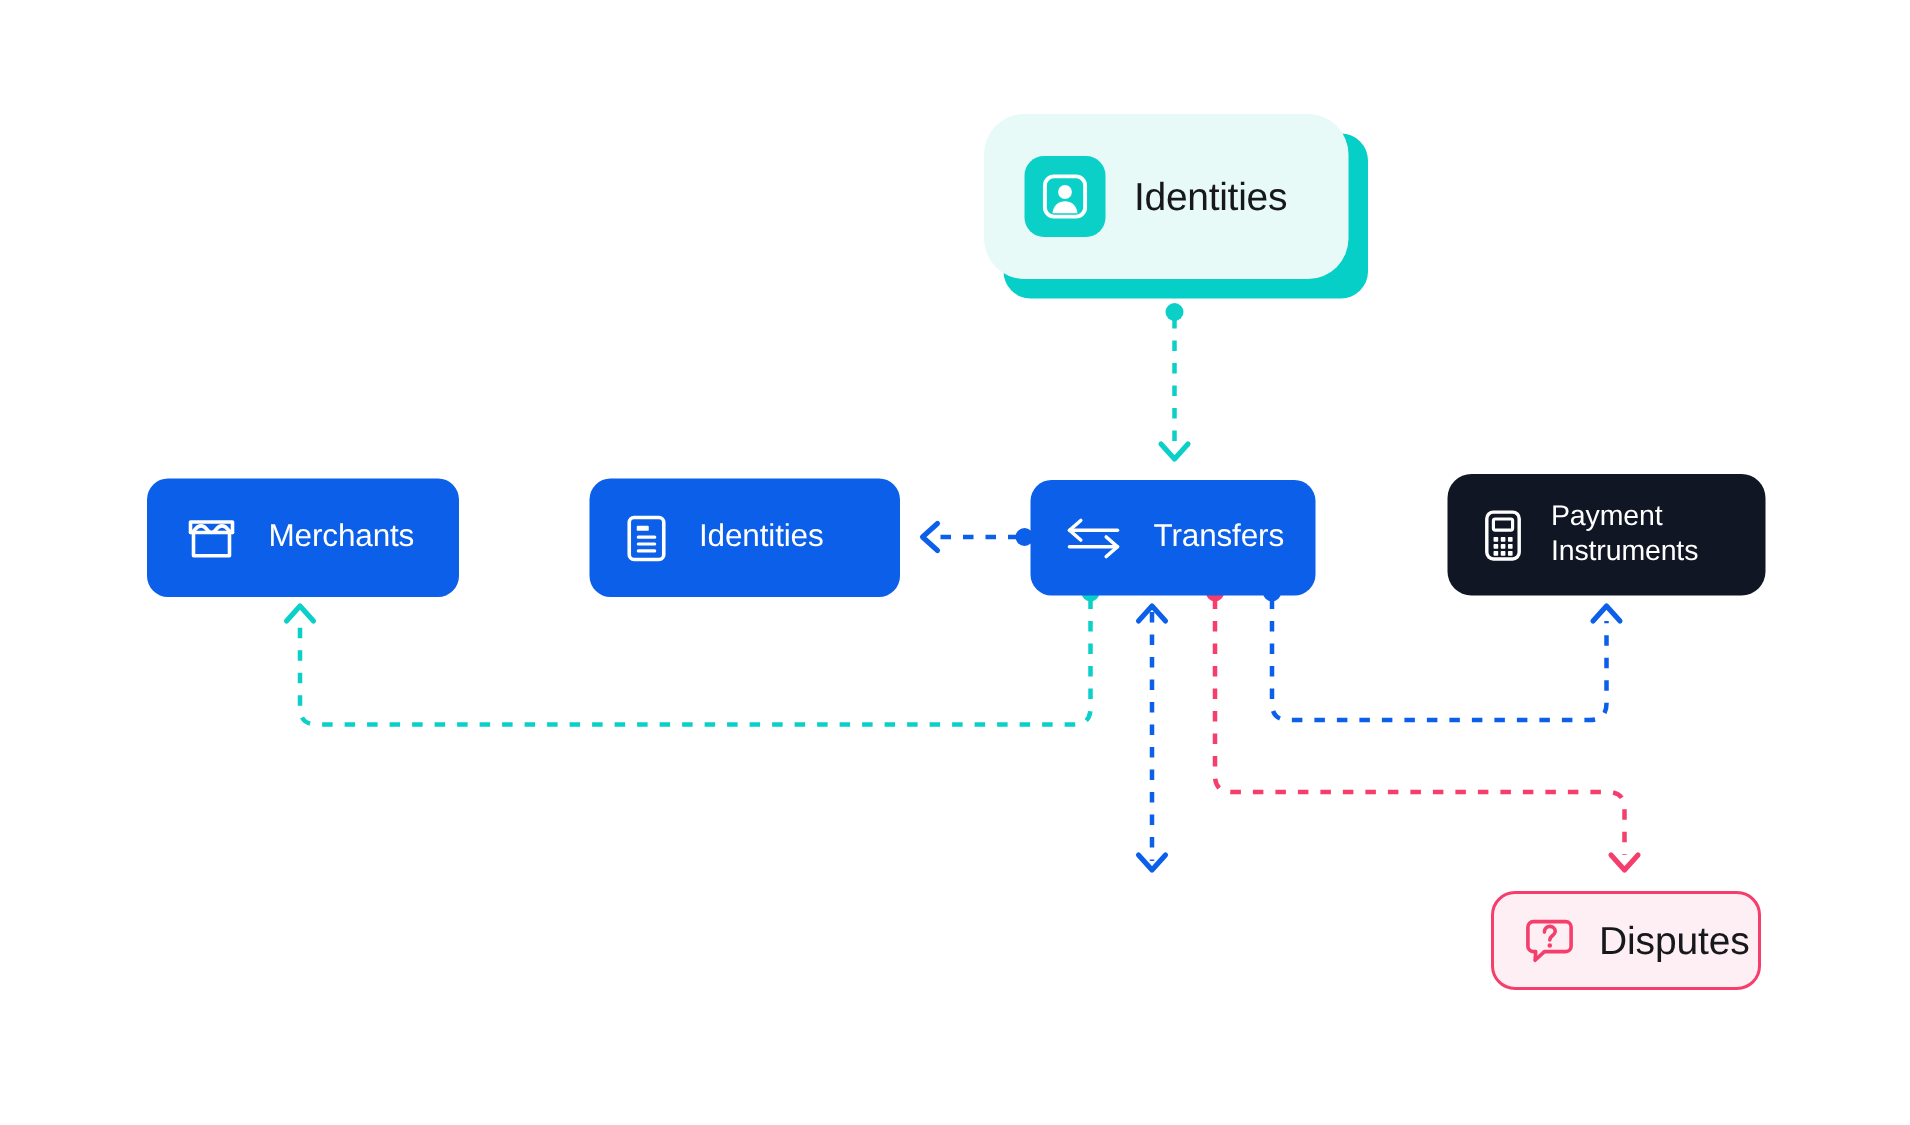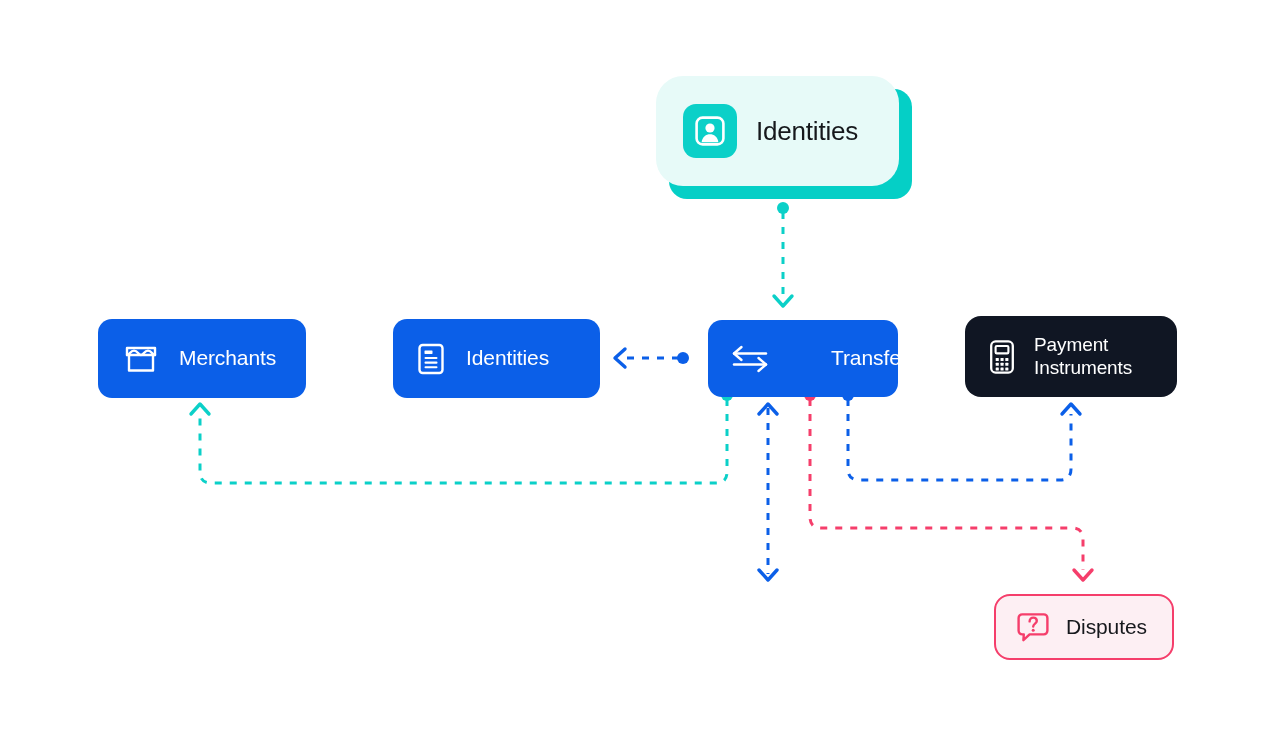--- a/index.html
+++ b/index.html
@@ -90,24 +90,23 @@
     left: 98px; top: 319px;
     width: 208px; height: 79px;
     padding-left: 25px;
   }
   #settlements {
     left: 393px; top: 319px;
     width: 207px; height: 79px;
     padding-left: 23px;
   }
   #transfers {
-    left: 708px; top: 320px;
+    left: 687px; top: 320px;
     width: 190px; height: 77px;
     padding-left: 22px;
-    gap: 41px;
   }
   #authorizations {
     left: 656px; top: 594px;
     width: 224px; height: 66px;
     padding-left: 23px;
   }
   #authorizations .node-label { margin-left: 16px; }
 
   
   #payment-instruments {
@@ -129,21 +128,21 @@
     left: 994px; top: 594px;
     width: 180px; height: 66px;
     background: #FDEFF3;
     border: 2px solid #F8days;
     border: 2px solid #F53E6B;
     border-radius: 16px;
     padding-left: 20px;
   }
   #disputes .node-label {
     color: #16181C;
-    font-size: 21px;
+    font-size: 26px;
     margin-left: 16px;
     letter-spacing: -0.1px;
   }
   .icon-svg { display: block; flex: 0 0 auto; }
 </style>
 </head>
 <body>
 
 <div id="canvas">
 

